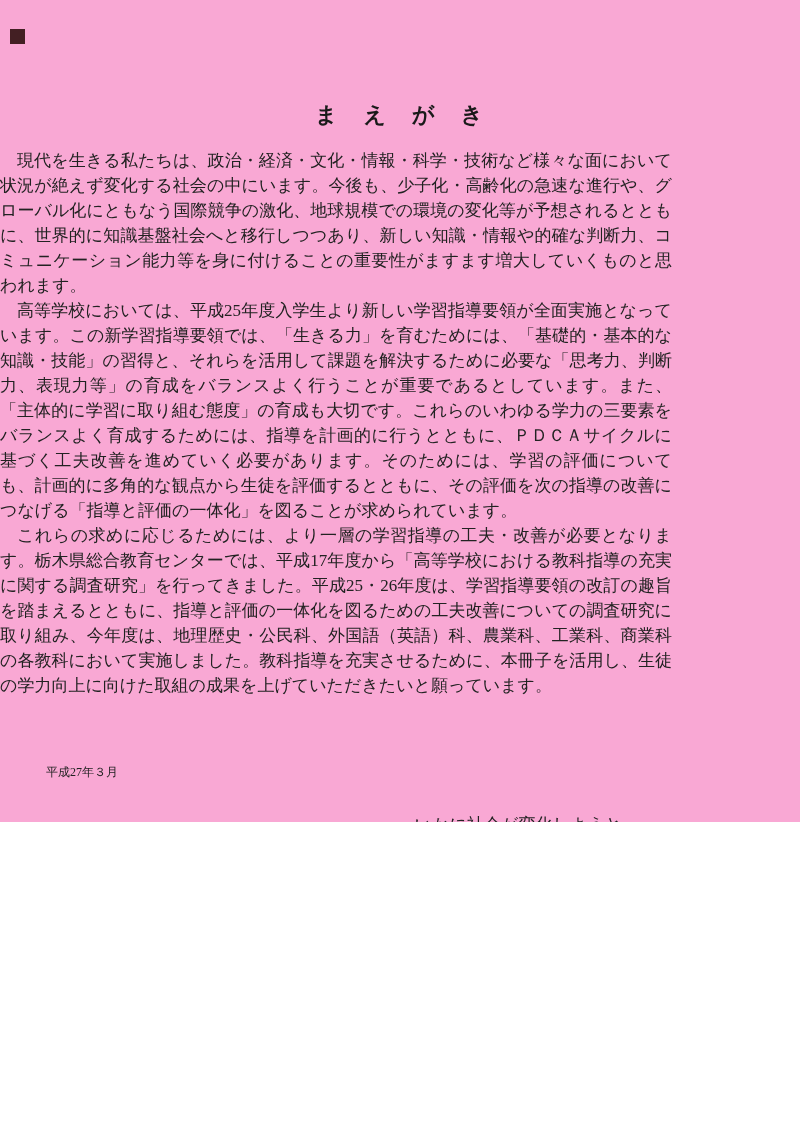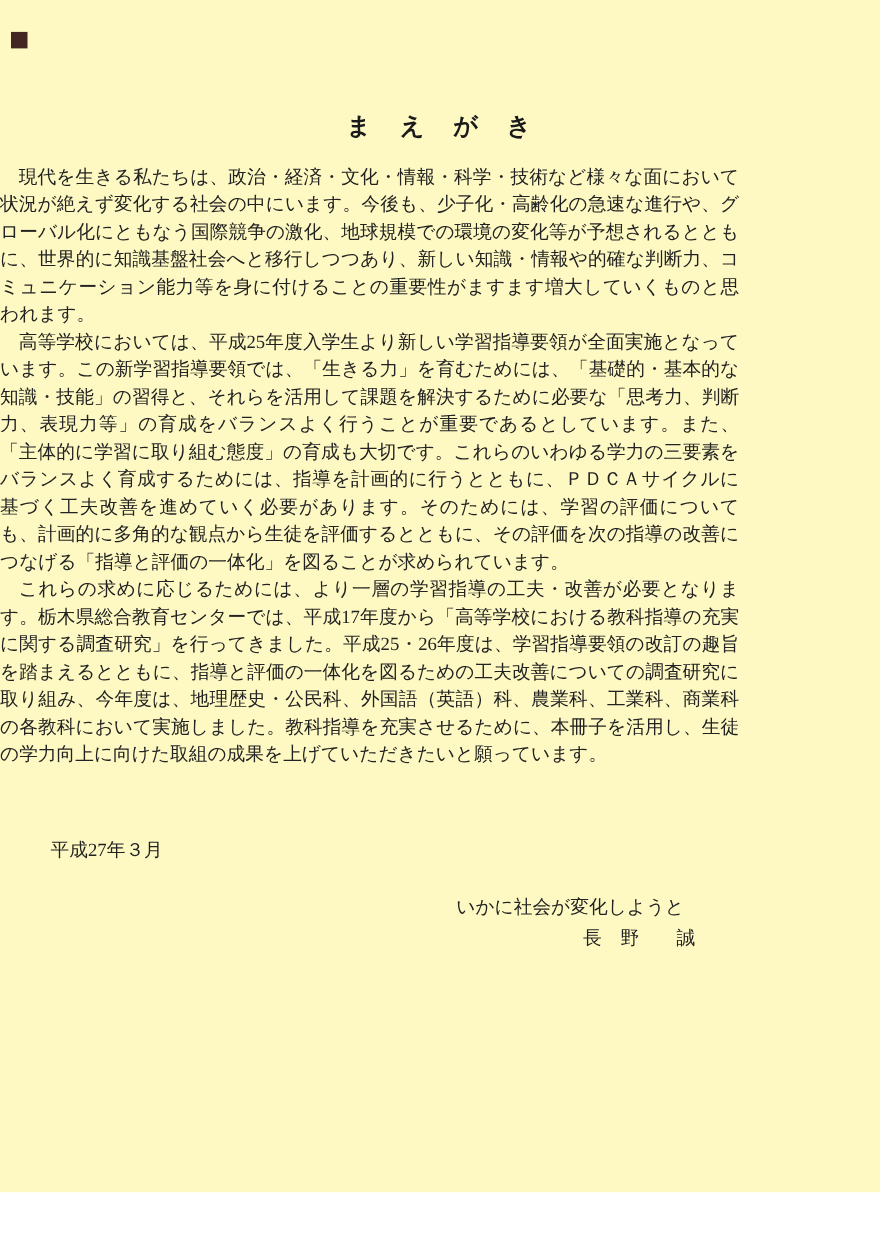--- a/index.html
+++ b/index.html
@@ -3,22 +3,22 @@
 <meta charset="utf-8">
 <style>
   html, body {
     margin: 0;
     padding: 0;
     background: #ffffff;
   }
   .page {
     position: relative;
     width: 800px;
-    height: 1084px;
-    background: #fef9c3;
+    height: 822px;
+    background: #f9a8d4;
     overflow: hidden;
     font-family: "Liberation Serif", "DejaVu Serif", serif;
     color: #222222;
   }
   .scan-artifact {
     position: absolute;
     left: 10px;
     top: 29px;
     width: 15px;
     height: 15px;
@@ -44,21 +44,21 @@
     font-size: 17px;
     line-height: 25px;
     text-align: justify;
     text-indent: 1em;
     line-break: strict;
     color: #222222;
   }
   .date-line {
     margin-top: 62px;
     padding-left: 46px;
-    font-size: 17px;
+    font-size: 12px;
     line-height: 25px;
     color: #222222;
   }
   .signature {
     margin-top: 26px;
     text-align: right;
     padding-right: 50px;
     font-size: 17px;
     line-height: 28px;
     color: #222222;

